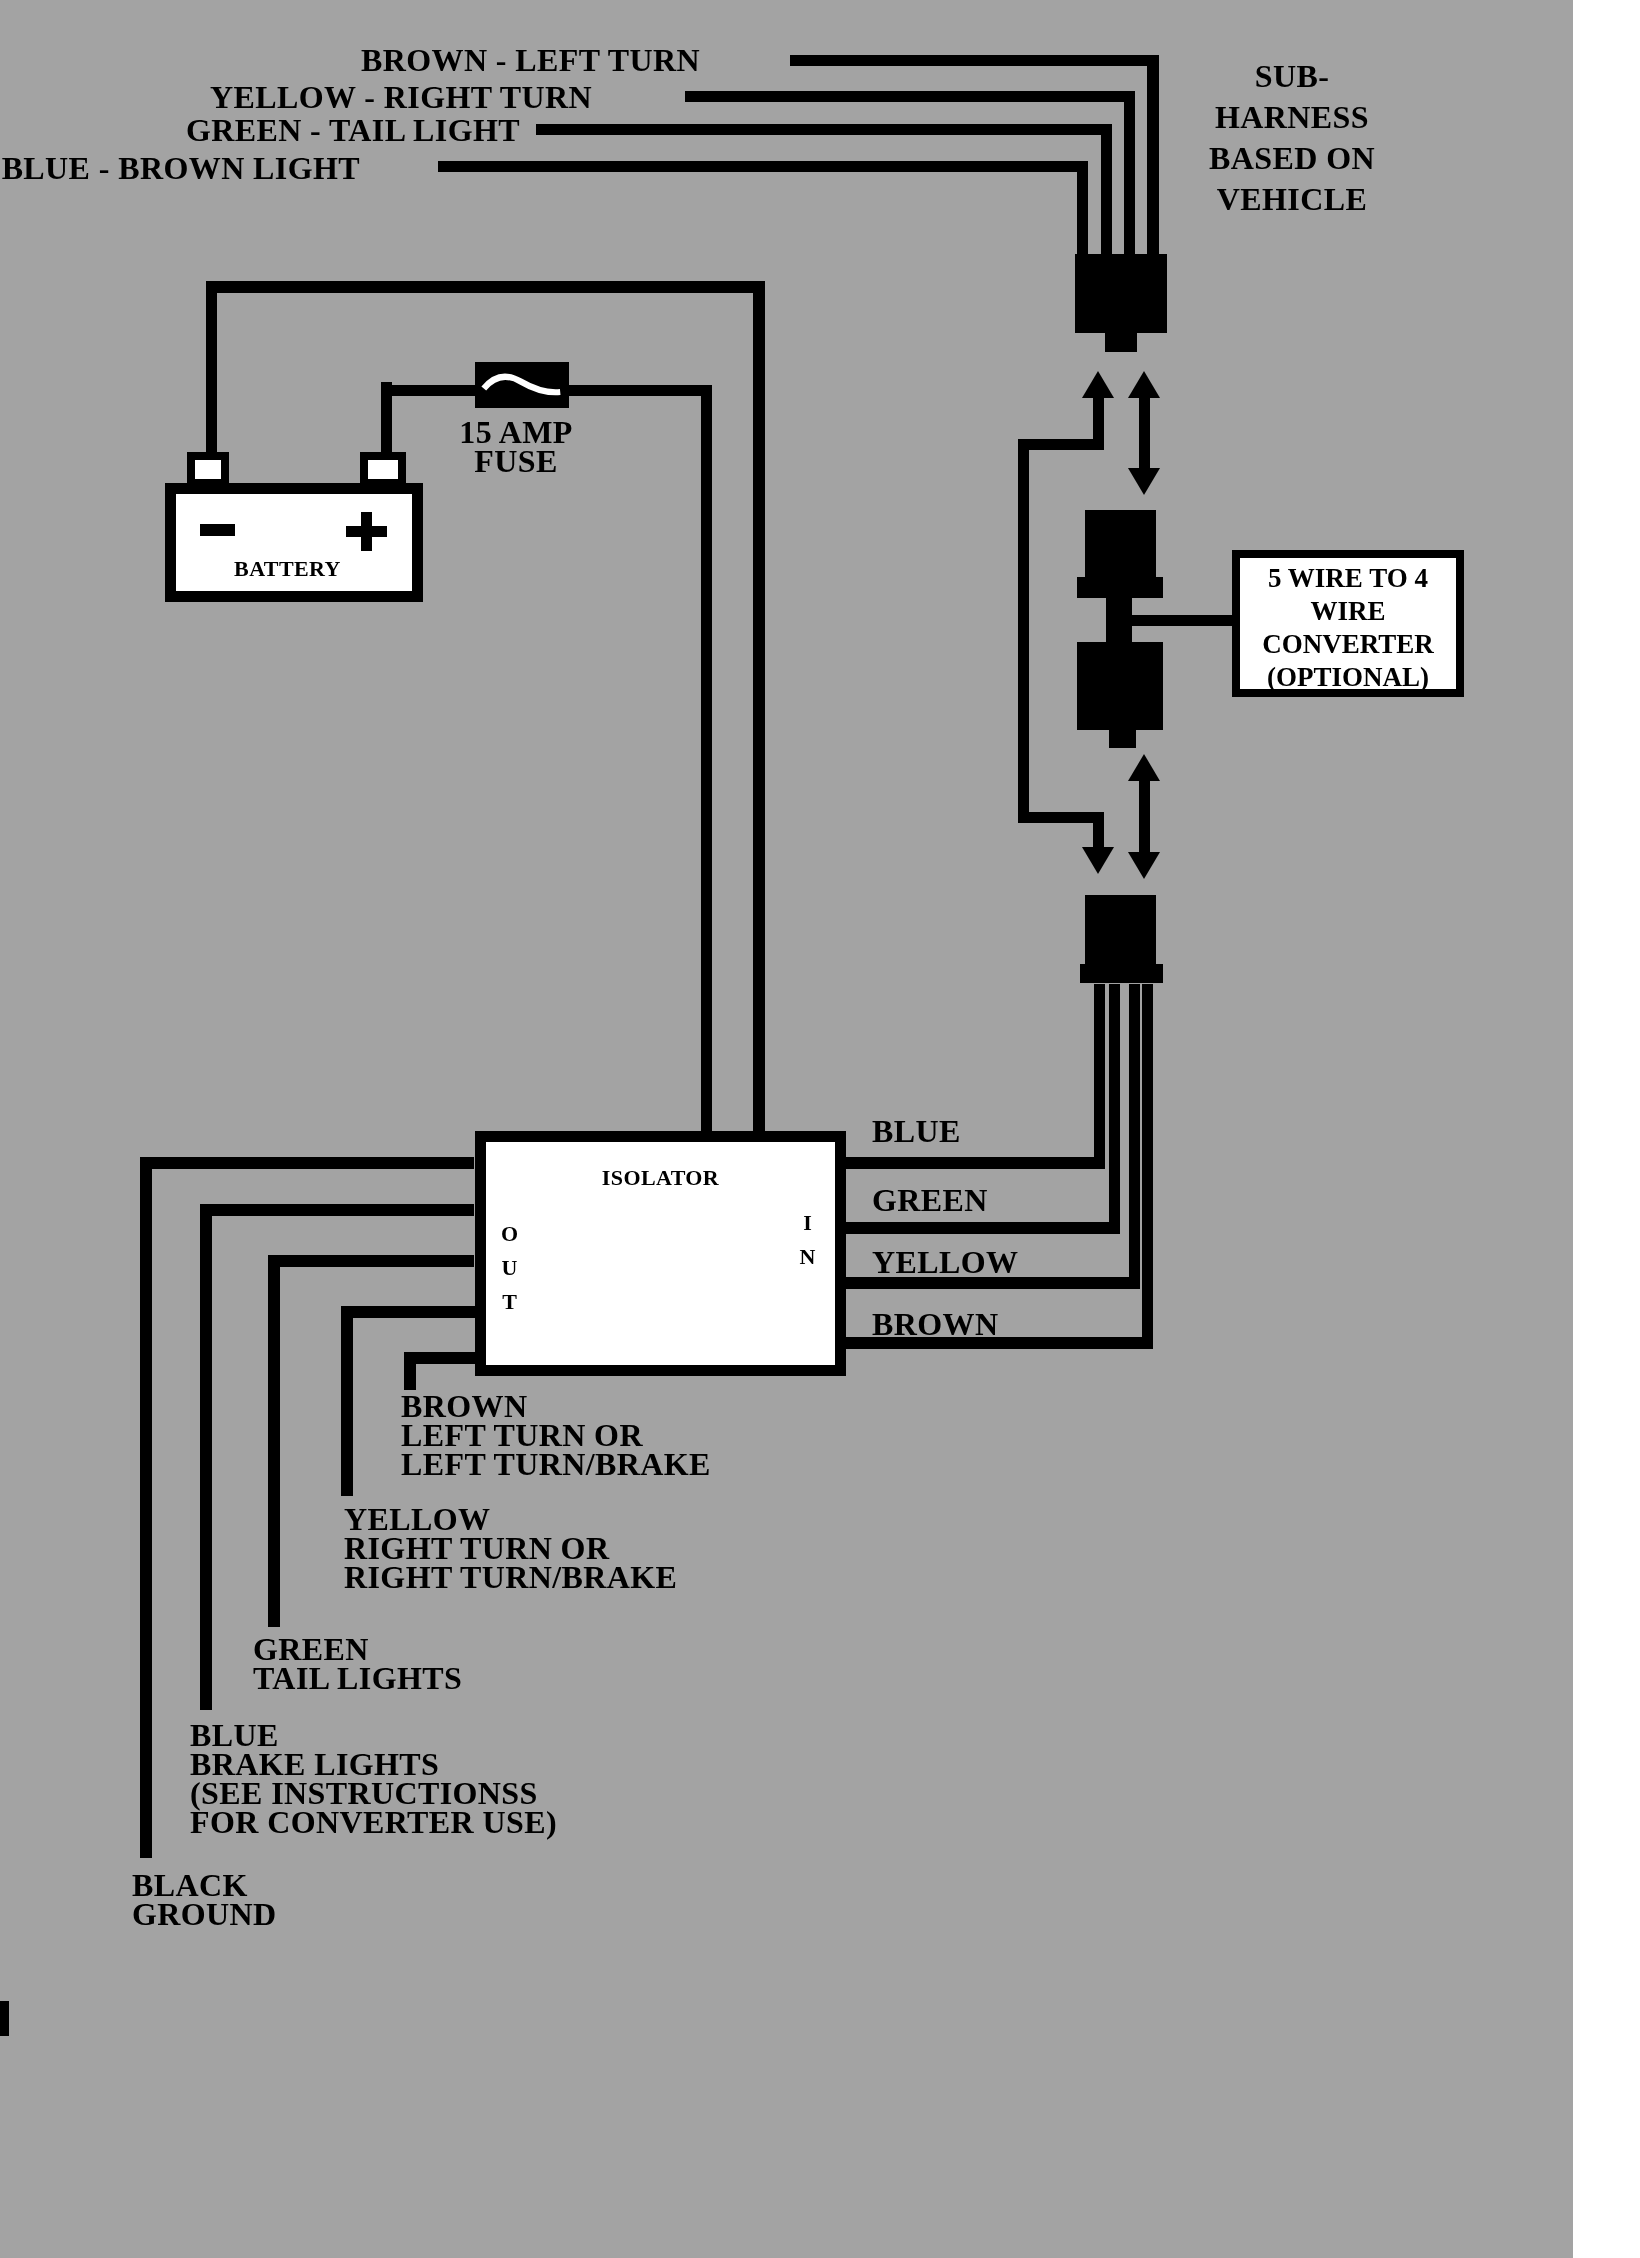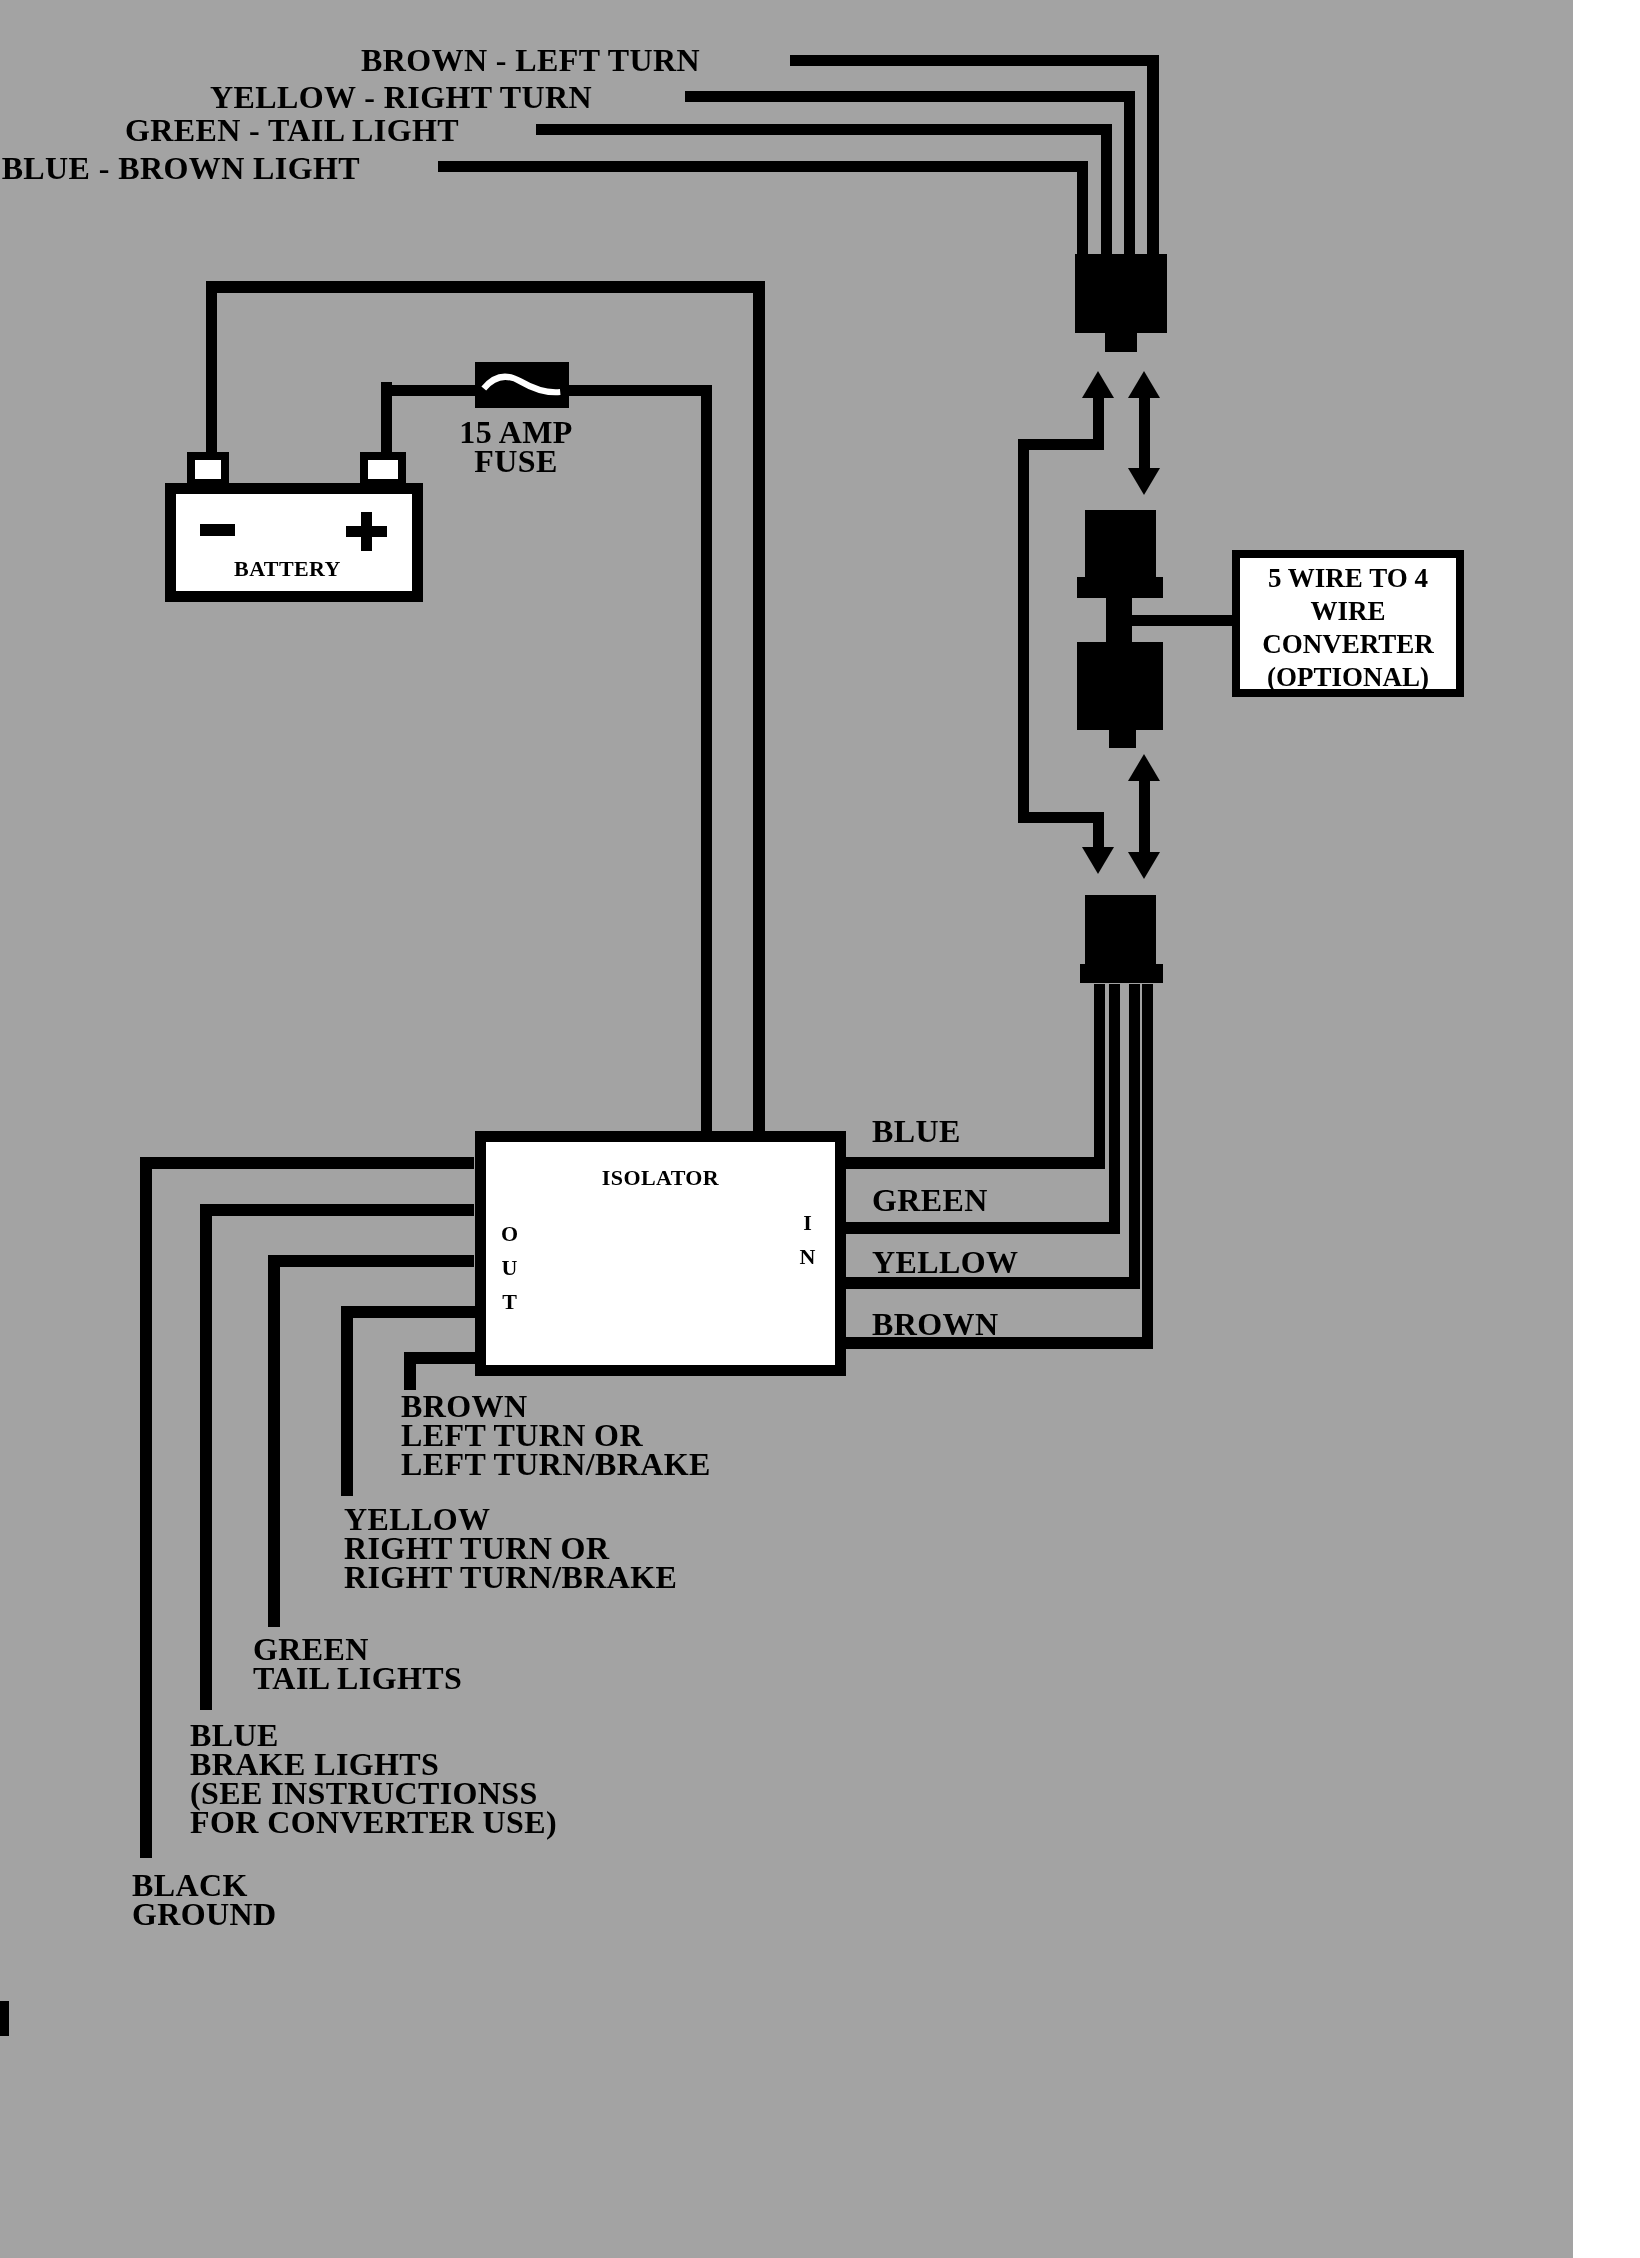--- a/index.html
+++ b/index.html
@@ -23,32 +23,35 @@
   .fs32 { font-size:32px; line-height:29px; }
   .conv { font-size:27px; line-height:33px; padding-top:3.5px; }
 </style>
 </head>
 <body>
 
 <div class="canvas">
 
   <div class="lbl fs36 rt" style="right:873px;  top:42px;">BROWN - LEFT TURN</div>
   <div class="lbl fs36 rt" style="right:981px; top:79px;">YELLOW - RIGHT TURN</div>
-  <div class="lbl fs36 rt" style="right:1114px; top:112px;">GREEN - TAIL LIGHT</div>
+  <div class="lbl fs36 rt" style="right:1053px; top:112px;">GREEN - TAIL LIGHT</div>
   <div class="lbl fs36 rt" style="right:1213px; top:150px;">BLUE - BROWN LIGHT</div>
 
   <div class="w" style="left:790px;  top:55px;  width:369px; height:10.6px;"></div>
   <div class="w" style="left:1147px; top:55px;  width:11.5px;  height:201px;"></div>
   <div class="w" style="left:685px;  top:91px; width:449px; height:10.6px;"></div>
   <div class="w" style="left:1124px; top:91px; width:10.6px;  height:165px;"></div>
   <div class="w" style="left:536px;  top:124px; width:575px; height:10.6px;"></div>
   <div class="w" style="left:1101px; top:124px; width:10.6px;  height:132px;"></div>
   <div class="w" style="left:438px;  top:161px; width:649px; height:10.6px;"></div>
   <div class="w" style="left:1077px; top:161px; width:10.6px;  height:95px;"></div>
 
+  <div class="lbl fs36 ctr" style="left:1195px; top:56px; width:194px; line-height:41px;">SUB-HARNESS
+BASED ON
+VEHICLE</div>
 
   <div class="w" style="left:1075px; top:254px; width:92px; height:79px;"></div>
   <div class="w" style="left:1105px; top:333px; width:32px;  height:19.4px;"></div>
 
   <div class="ah ah-up" style="left:1082px; top:371px;"></div>
   <div class="w" style="left:1093px; top:395px; width:10.6px; height:55px;"></div>
   <div class="ah ah-up" style="left:1128px; top:371px;"></div>
   <div class="w" style="left:1139px; top:395px; width:10.6px; height:76px;"></div>
   <div class="ah ah-down" style="left:1128px; top:468px;"></div>
 

